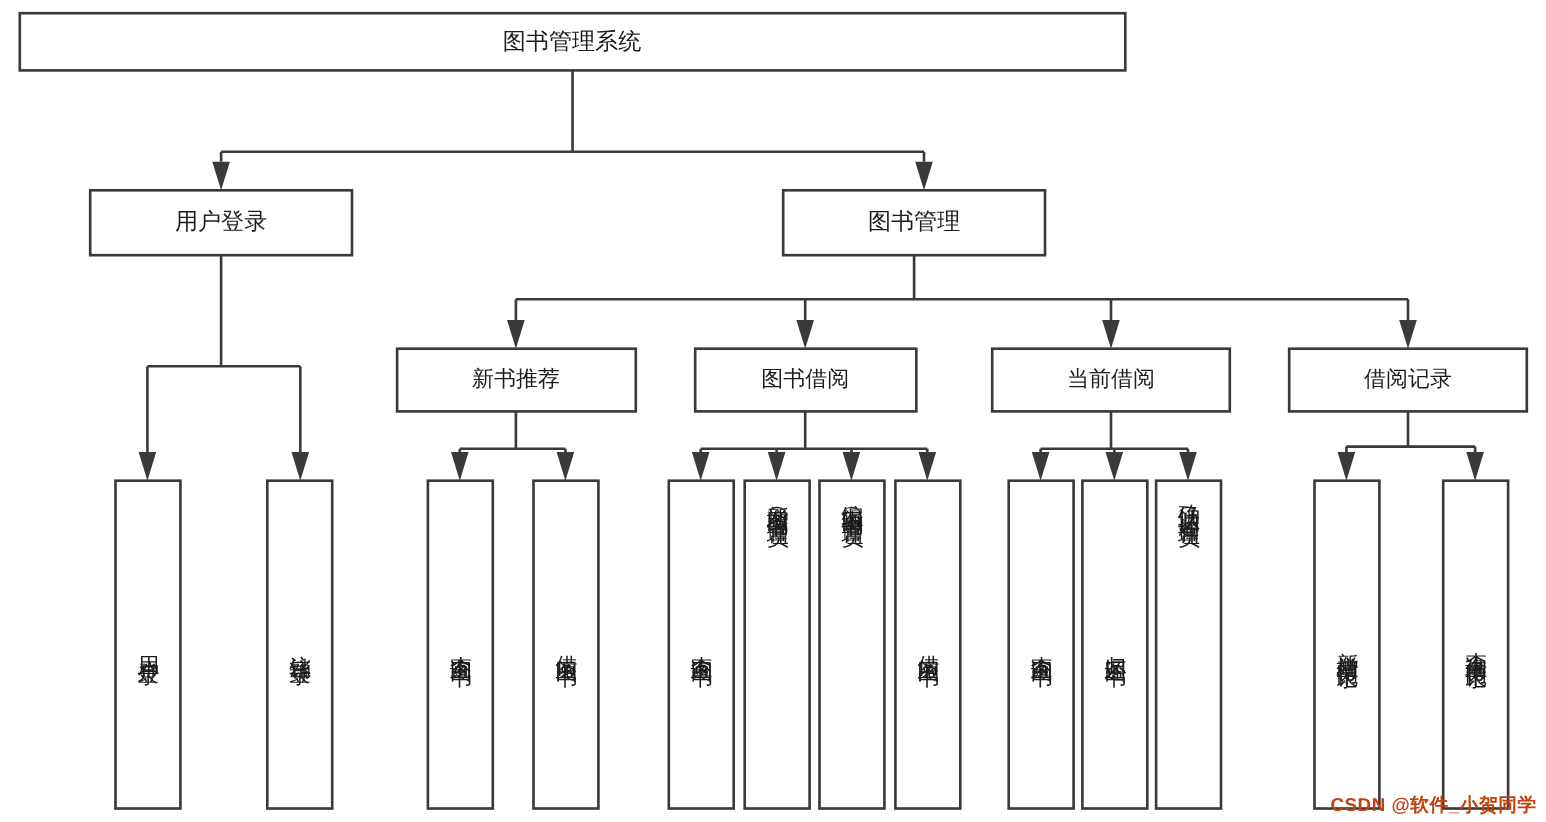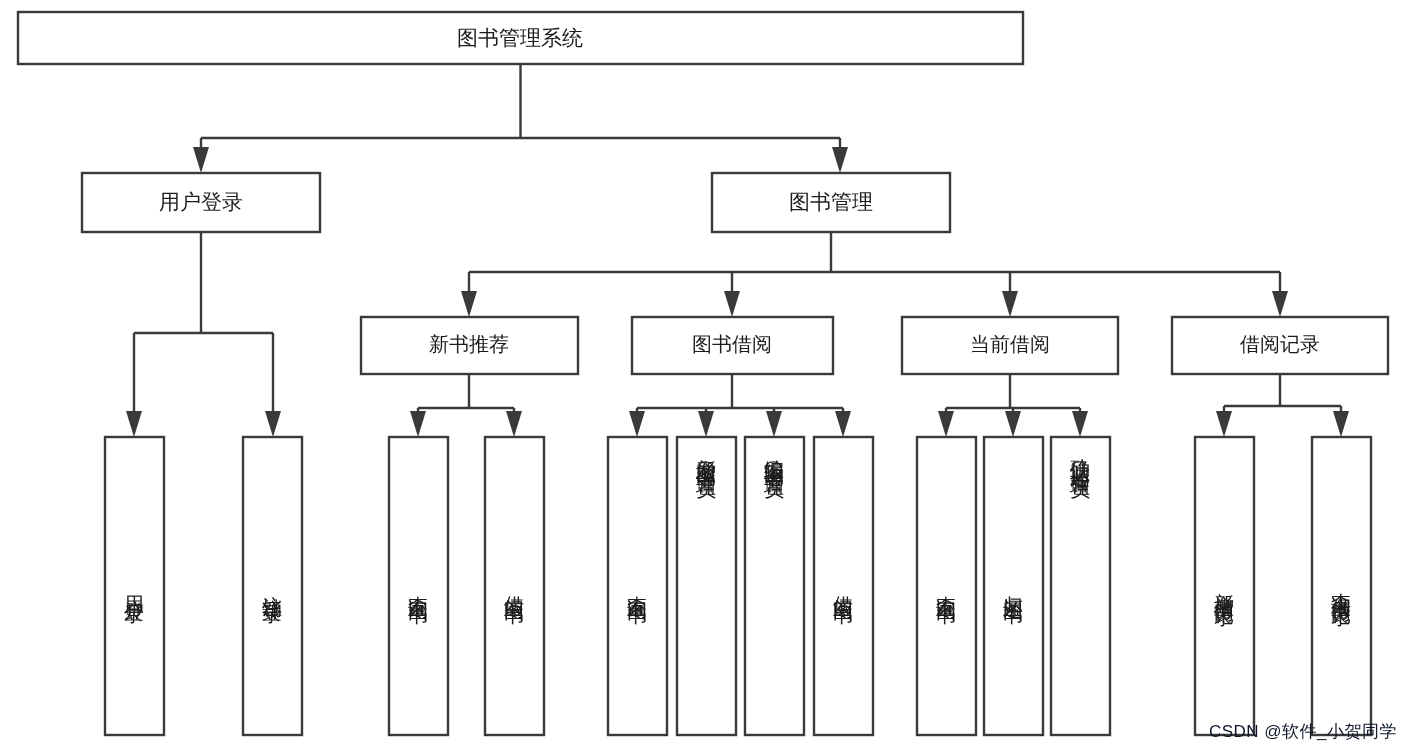--- a/index.html
+++ b/index.html
@@ -50,23 +50,24 @@
   }
   .mid-label {
     font-size: 20px;
   }
   .watermark {
     position: absolute;
     right: 8px;
     bottom: 4px;
     font-family: "Liberation Sans", "DejaVu Sans", sans-serif;
     font-size: 17px;
-    color: #0f172a;
+    color: #c2410c;
     white-space: nowrap;
     letter-spacing: 0.5px;
+    font-weight: bold;
   }
   .vlabel {
     position: absolute;
     writing-mode: vertical-rl;
     text-orientation: upright;
     font-family: "Liberation Sans", "DejaVu Sans", sans-serif;
     font-size: 20px;
     color: #1c1c1c;
     line-height: 1;
     letter-spacing: 3px;

